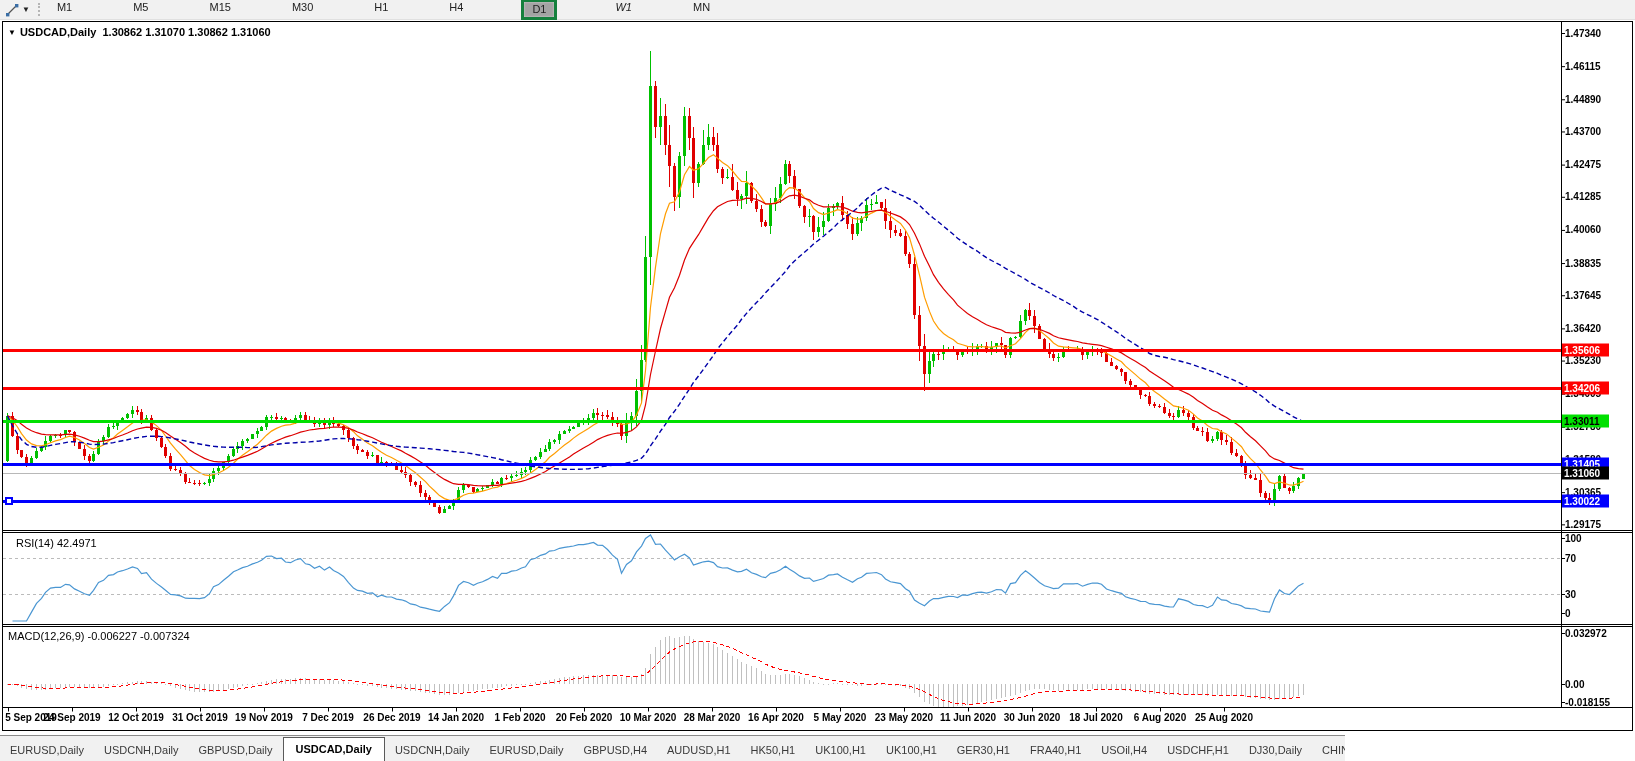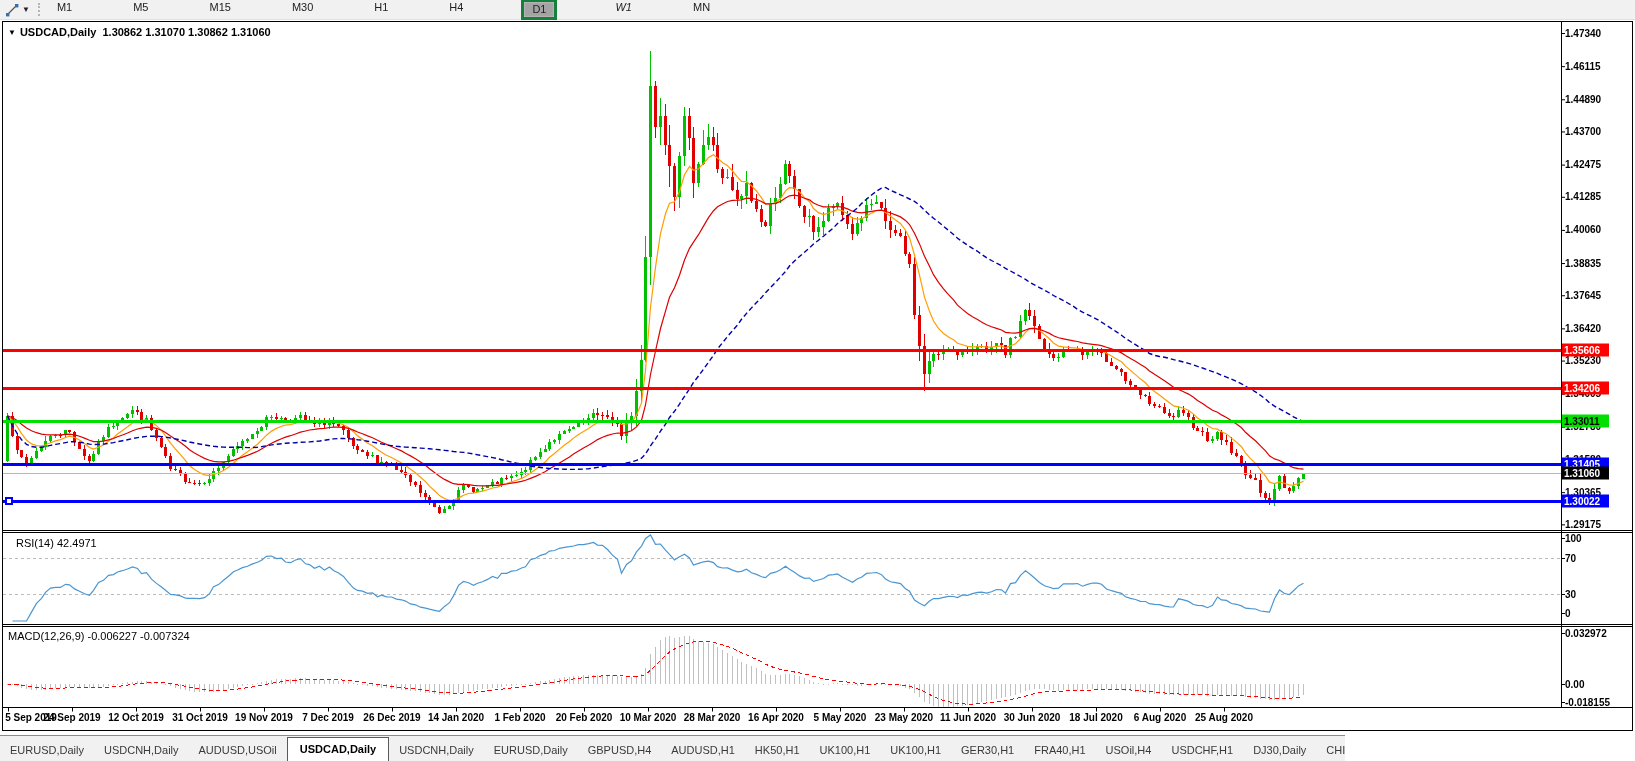--- a/index.html
+++ b/index.html
@@ -1026,21 +1026,21 @@
 
   <div id="rsi-label" class="pane-label"><span>RSI(14)</span><span> </span><span>42.4971</span></div>
 
   <div id="macd-label" class="pane-label"><span>MACD(12,26,9)</span><span> </span><span>-0.006227 -0.007324</span></div>
 
   <div id="tabbar">
       <span class="tab">EURUSD,Daily</span>
       <span class="tabsep"></span>
       <span class="tab">USDCNH,Daily</span>
       <span class="tabsep"></span>
-      <span class="tab">AUDUSD,USOil</span>
+      <span class="tab">GBPUSD,Daily</span>
       <span class="tab active">USDCAD,Daily</span>
       <span class="tab">USDCNH,Daily</span>
       <span class="tabsep"></span>
       <span class="tab">EURUSD,Daily</span>
       <span class="tabsep"></span>
       <span class="tab">GBPUSD,H4</span>
       <span class="tabsep"></span>
       <span class="tab">AUDUSD,H1</span>
       <span class="tabsep"></span>
       <span class="tab">HK50,H1</span>

